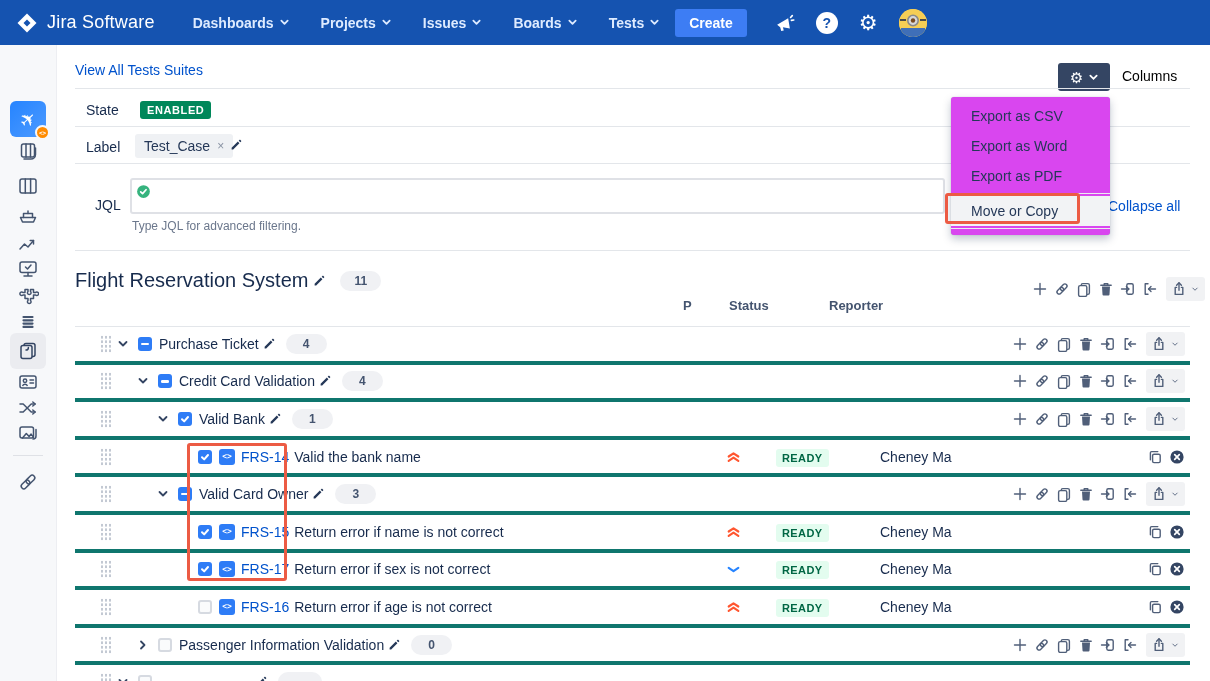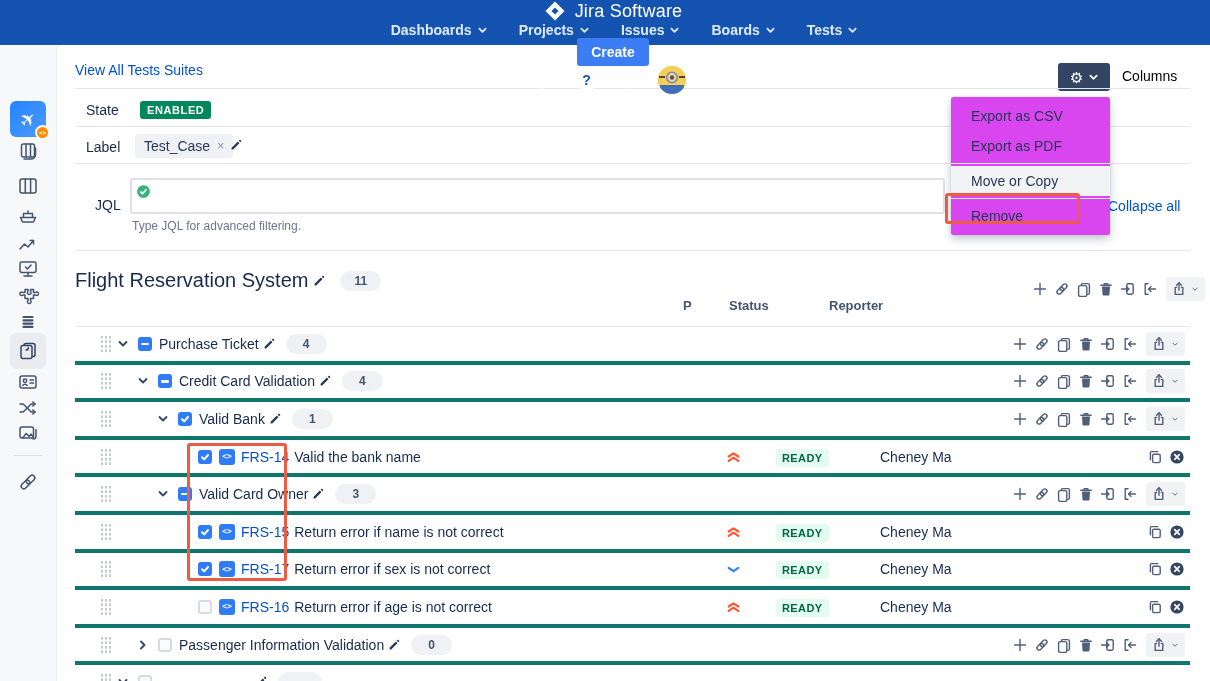--- a/index.html
+++ b/index.html
@@ -1,19 +1,19 @@
 <!DOCTYPE html>
 <html><head>
 <meta charset="utf-8">
 <style>
   * { box-sizing: border-box; margin: 0; padding: 0; }
   html,body { width:1210px; height:681px; overflow:hidden; font-family:"Liberation Sans",sans-serif; background:#fff; position:relative; }
 
   
-  .topnav{position:absolute;left:0;top:0;width:1210px;height:45px;background:#1553B0;display:flex;align-items:center;color:#fff;z-index:100;flex-direction:column;}
+  .topnav{position:absolute;left:0;top:0;width:1210px;height:45px;background:#1553B0;display:flex;align-items:center;color:#fff;z-index:100;}
   .brandwrap{display:flex;align-items:center;margin-left:16px;gap:9px;}
   .brand{font-size:18px;font-weight:500;color:#fff;letter-spacing:.2px;}
   .navmenus{display:flex;margin-left:38px;gap:32px;align-items:center;}
   .navmenu{display:flex;align-items:center;gap:6px;font-size:14px;font-weight:600;color:#DEEBFF;cursor:pointer;}
   .navchv{width:9px;height:9px;fill:none;stroke:#DEEBFF;stroke-width:2;stroke-linecap:round;stroke-linejoin:round;}
   .createbtn{margin-left:16px;background:#3D7DF4;color:#fff;font-size:14px;font-weight:600;border:none;border-radius:3px;padding:6px 14px;cursor:pointer;}
   .searchbox{margin-left:auto;width:162px;height:29px;background:#0B3E8E;border-radius:3px;display:flex;align-items:center;padding:0 8px;gap:7px;}
   .searchbox input{background:transparent;border:none;outline:none;color:#D5E1F7;font-size:14px;width:110px;font-family:"Liberation Sans",sans-serif;}
   .searchbox input::placeholder{color:#97ACD8;}
   .navicons{display:flex;align-items:center;gap:21px;margin:0 17px 0 27px;}
@@ -794,21 +794,21 @@
             <path d="M3 11.2V13h1.8l7.1-7.1-1.8-1.8L3 11.2zm10.9-7.3c.2-.2.2-.5 0-.7l-1.1-1.1c-.2-.2-.5-.2-.7 0l-1 1 1.8 1.8 1-1z"></path>
           </svg>
         </span>
       <span class="pill" style="width:44px;"></span>
     </div>
   </div>
 </div>
 
 <div class="menu">
   <div class="mi">Export as CSV</div>
+  <div class="mi">Export as Word</div>
   <div class="mi">Export as PDF</div>
   <div class="mdiv"></div>
   <div class="mi hl">Move or Copy</div>
   <div class="mdiv"></div>
-  <div class="mi">Remove</div>
 </div>
 
 <div class="redbox redA"></div>
 <div class="redbox redB"></div>
 
 </body></html>

